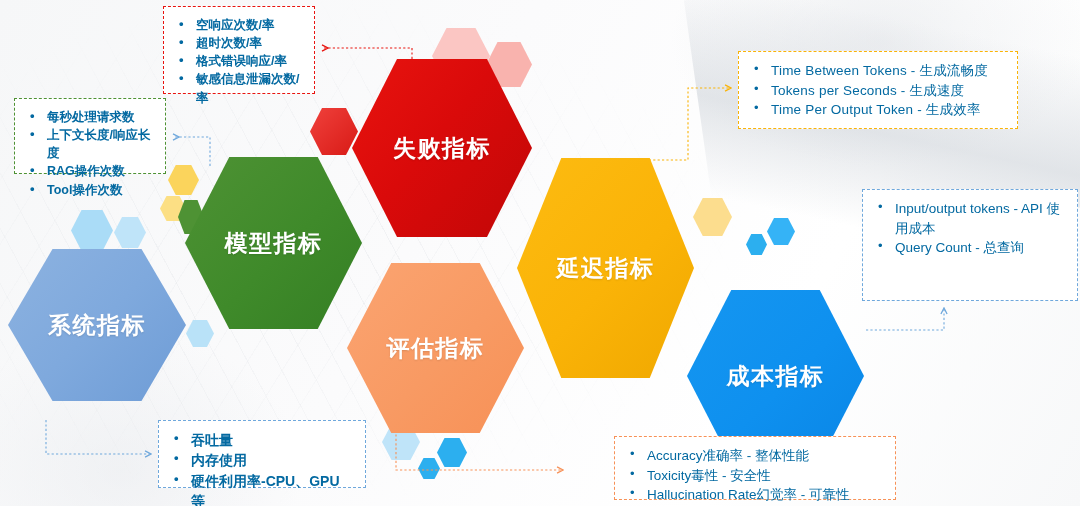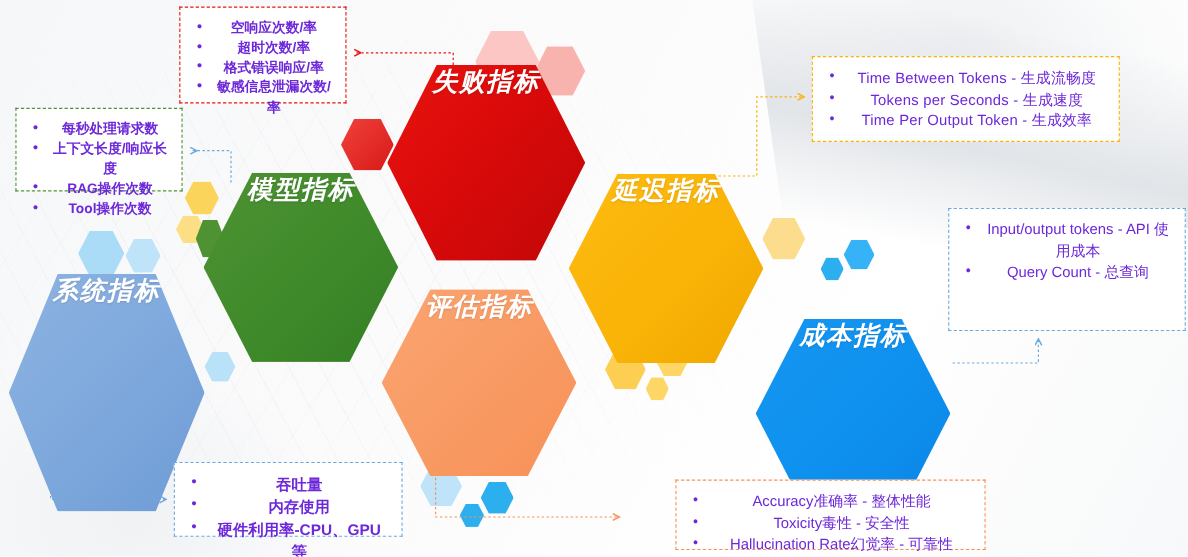--- a/index.html
+++ b/index.html
@@ -30,56 +30,54 @@
     position: absolute; right: -40px; top: -30px;
     width: 420px; height: 260px;
     background: linear-gradient(200deg, rgba(206,211,217,0.0) 30%, rgba(199,205,212,0.50) 60%, rgba(255,255,255,0) 85%);
     transform: rotate(-8deg);
     pointer-events: none;
   }
 
   
   .hex {
     position: absolute;
-    display: flex; align-items: flex-start; justify-content: center;
+    display: flex; align-items: center; justify-content: center;
     clip-path: polygon(25% 0%, 75% 0%, 100% 50%, 75% 100%, 25% 100%, 0% 50%);
-    font-style: italic;
   }
   .hex .hex-label {
     color: #ffffff;
     font-weight: bold;
     letter-spacing: 1.5px;
     text-shadow: 0 1px 2px rgba(0,0,0,0.12);
     white-space: nowrap;
   }
   .hex-main .hex-label { font-size: 23px; }
 
-  #hex-system   { left: 8px;   top: 249px; width: 178px; height: 216px; background: linear-gradient(135deg,#8cb2e0 0%, #7fa9dd 50%, #6e9cd6 100%); }
+  #hex-system   { left: 8px;   top: 249px; width: 178px; height: 152px; background: linear-gradient(135deg,#8cb2e0 0%, #7fa9dd 50%, #6e9cd6 100%); }
   #hex-model    { left: 185px; top: 157px; width: 177px; height: 172px; background: linear-gradient(135deg,#4e9234 0%, #3f8a2a 55%, #357f24 100%); }
   #hex-failure  { left: 352px; top: 59px;  width: 180px; height: 178px; background: linear-gradient(130deg,#e8140f 0%, #da0a0a 45%, #c10707 100%); }
   #hex-eval     { left: 347px; top: 263px; width: 177px; height: 170px; background: linear-gradient(135deg,#fba471 0%, #f89a63 55%, #f79157 100%); }
-  #hex-latency  { left: 517px; top: 158px; width: 177px; height: 172px; background: linear-gradient(135deg,#fdbb11 0%, #fab307 55%, #f0a800 100%); }
+  #hex-latency  { left: 517px; top: 158px; width: 177px; height: 220px; background: linear-gradient(135deg,#fdbb11 0%, #fab307 55%, #f0a800 100%); }
   #hex-cost     { left: 687px; top: 262px; width: 177px; height: 172px; background: linear-gradient(135deg,#1596f0 0%, #0e90ef 55%, #0a86e6 100%); margin-top: 28px; }
 
   
   .hex-deco { position: absolute; clip-path: polygon(25% 0%, 75% 0%, 100% 50%, 75% 100%, 25% 100%, 0% 50%); }
 
   
   .box {
     position: absolute;
     background: #ffffff;
     padding: 9px 12px 9px 10px;
   }
   .box ul { list-style: none; }
   .box li {
     position: relative;
     padding-left: 22px;
-    color: #6d28d9;
+    color: #0369a1;
     line-height: 1.45;
-    text-align: center;
   }
   .box li::before {
     content: "•";
     position: absolute; left: 5px; top: -1px;
     font-size: 13px; line-height: 1.45;
   }
   .box.cjk li { font-size: 13px; font-weight: bold; }
   .box.latin li { font-size: 13.5px; }
 
   #box-failure { left: 163px; top: 6px;   width: 152px; height: 88px; border: 1px dashed #e8140f; }

